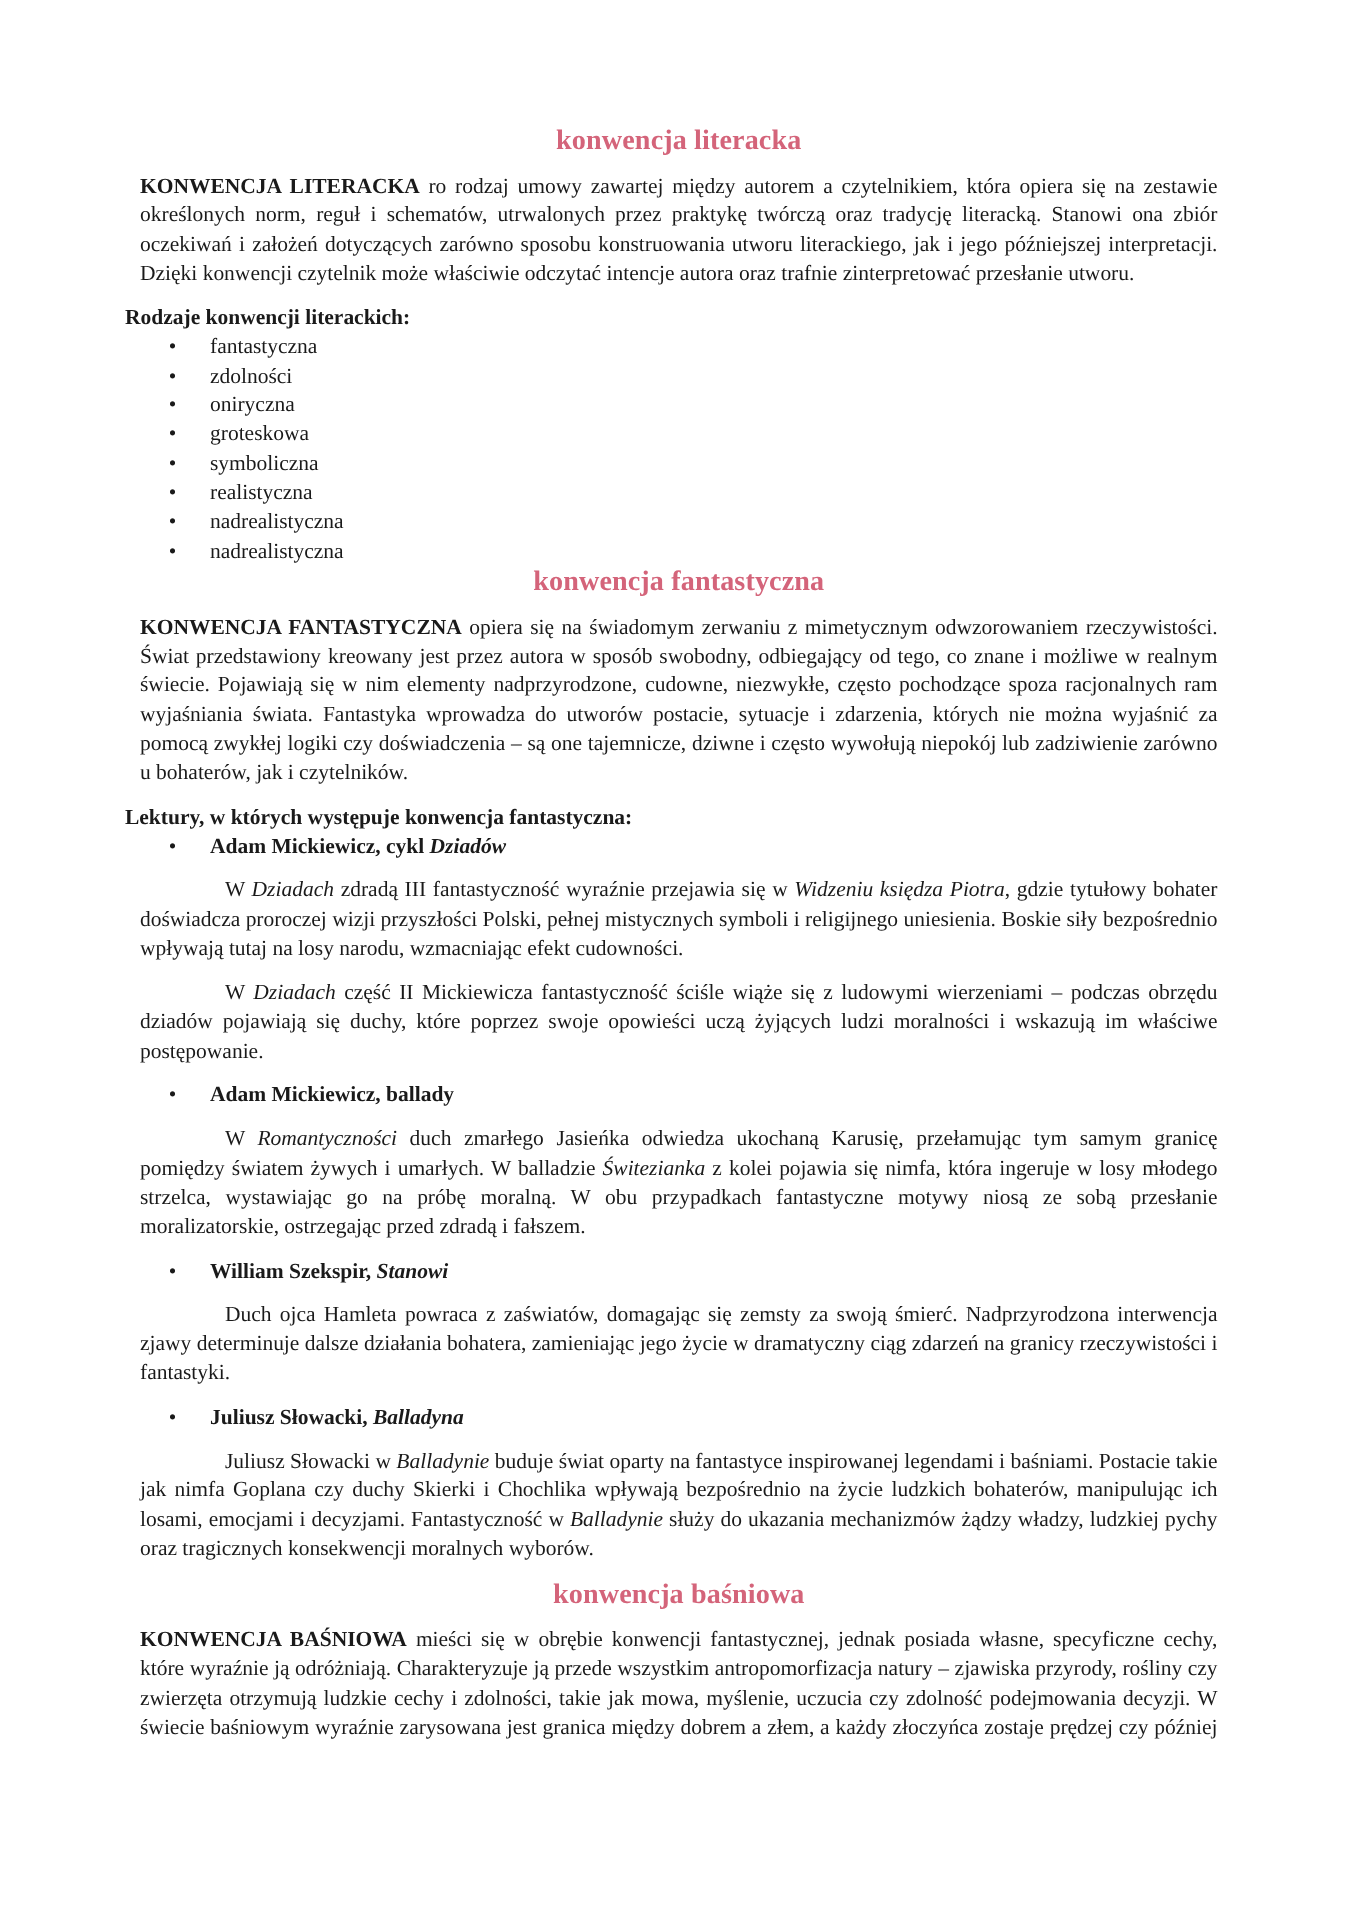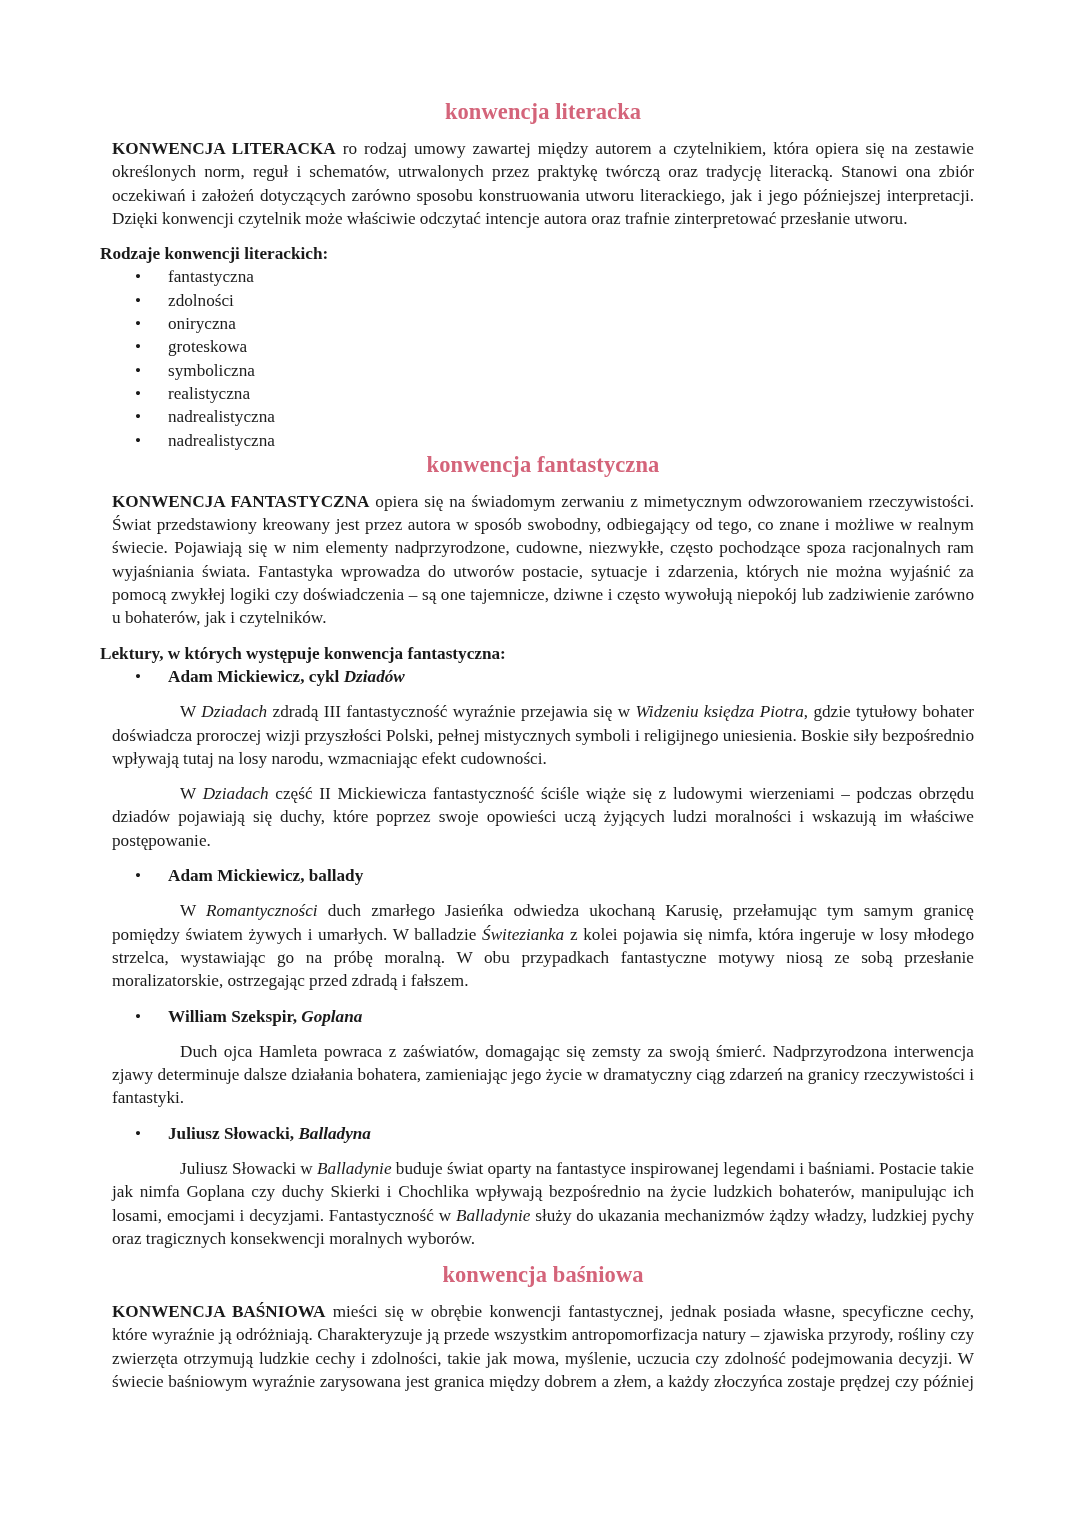--- a/index.html
+++ b/index.html
@@ -153,21 +153,21 @@
           <p class="body indent"><span>W </span><em>Dziadach</em><span> część II Mickiewicza fantastyczność ściśle wiąże się z ludowymi wierzeniami – podczas obrzędu dziadów pojawiają się duchy, które poprzez swoje opowieści uczą żyjących ludzi moralności i wskazują im właściwe postępowanie.</span></p>
         </div>
         <div class="work-group">
           <ul class="bullets bold">
             <li><span class="bullet-dot">•</span><span>Adam Mickiewicz, ballady</span></li>
           </ul>
           <p class="body indent"><span>W </span><em>Romantyczności</em><span> duch zmarłego Jasieńka odwiedza ukochaną Karusię, przełamując tym samym granicę pomiędzy światem żywych i umarłych. W balladzie </span><em>Świtezianka</em><span> z kolei pojawia się nimfa, która ingeruje w losy młodego strzelca, wystawiając go na próbę moralną. W obu przypadkach fantastyczne motywy niosą ze sobą przesłanie moralizatorskie, ostrzegając przed zdradą i fałszem.</span></p>
         </div>
         <div class="work-group">
           <ul class="bullets bold">
-            <li><span class="bullet-dot">•</span><span>William Szekspir, </span><em>Goplana</em></li>
+            <li><span class="bullet-dot">•</span><span>William Szekspir, </span><em>Stanowi</em></li>
           </ul>
           <p class="body indent"><span>Duch ojca Hamleta powraca z zaświatów, domagając się zemsty za swoją śmierć. Nadprzyrodzona interwencja zjawy determinuje dalsze działania bohatera, zamieniając jego życie w dramatyczny ciąg zdarzeń na granicy rzeczywistości i fantastyki.</span></p>
         </div>
         <div class="work-group">
           <ul class="bullets bold">
             <li><span class="bullet-dot">•</span><span>Juliusz Słowacki, </span><em>Balladyna</em></li>
           </ul>
           <p class="body indent"><span>Juliusz Słowacki w </span><em>Balladynie</em><span> buduje świat oparty na fantastyce inspirowanej legendami i baśniami. Postacie takie jak nimfa Goplana czy duchy Skierki i Chochlika wpływają bezpośrednio na życie ludzkich bohaterów, manipulując ich losami, emocjami i decyzjami. Fantastyczność w </span><em>Balladynie</em><span> służy do ukazania mechanizmów żądzy władzy, ludzkiej pychy oraz tragicznych konsekwencji moralnych wyborów.</span></p>
         </div>
       </div>

